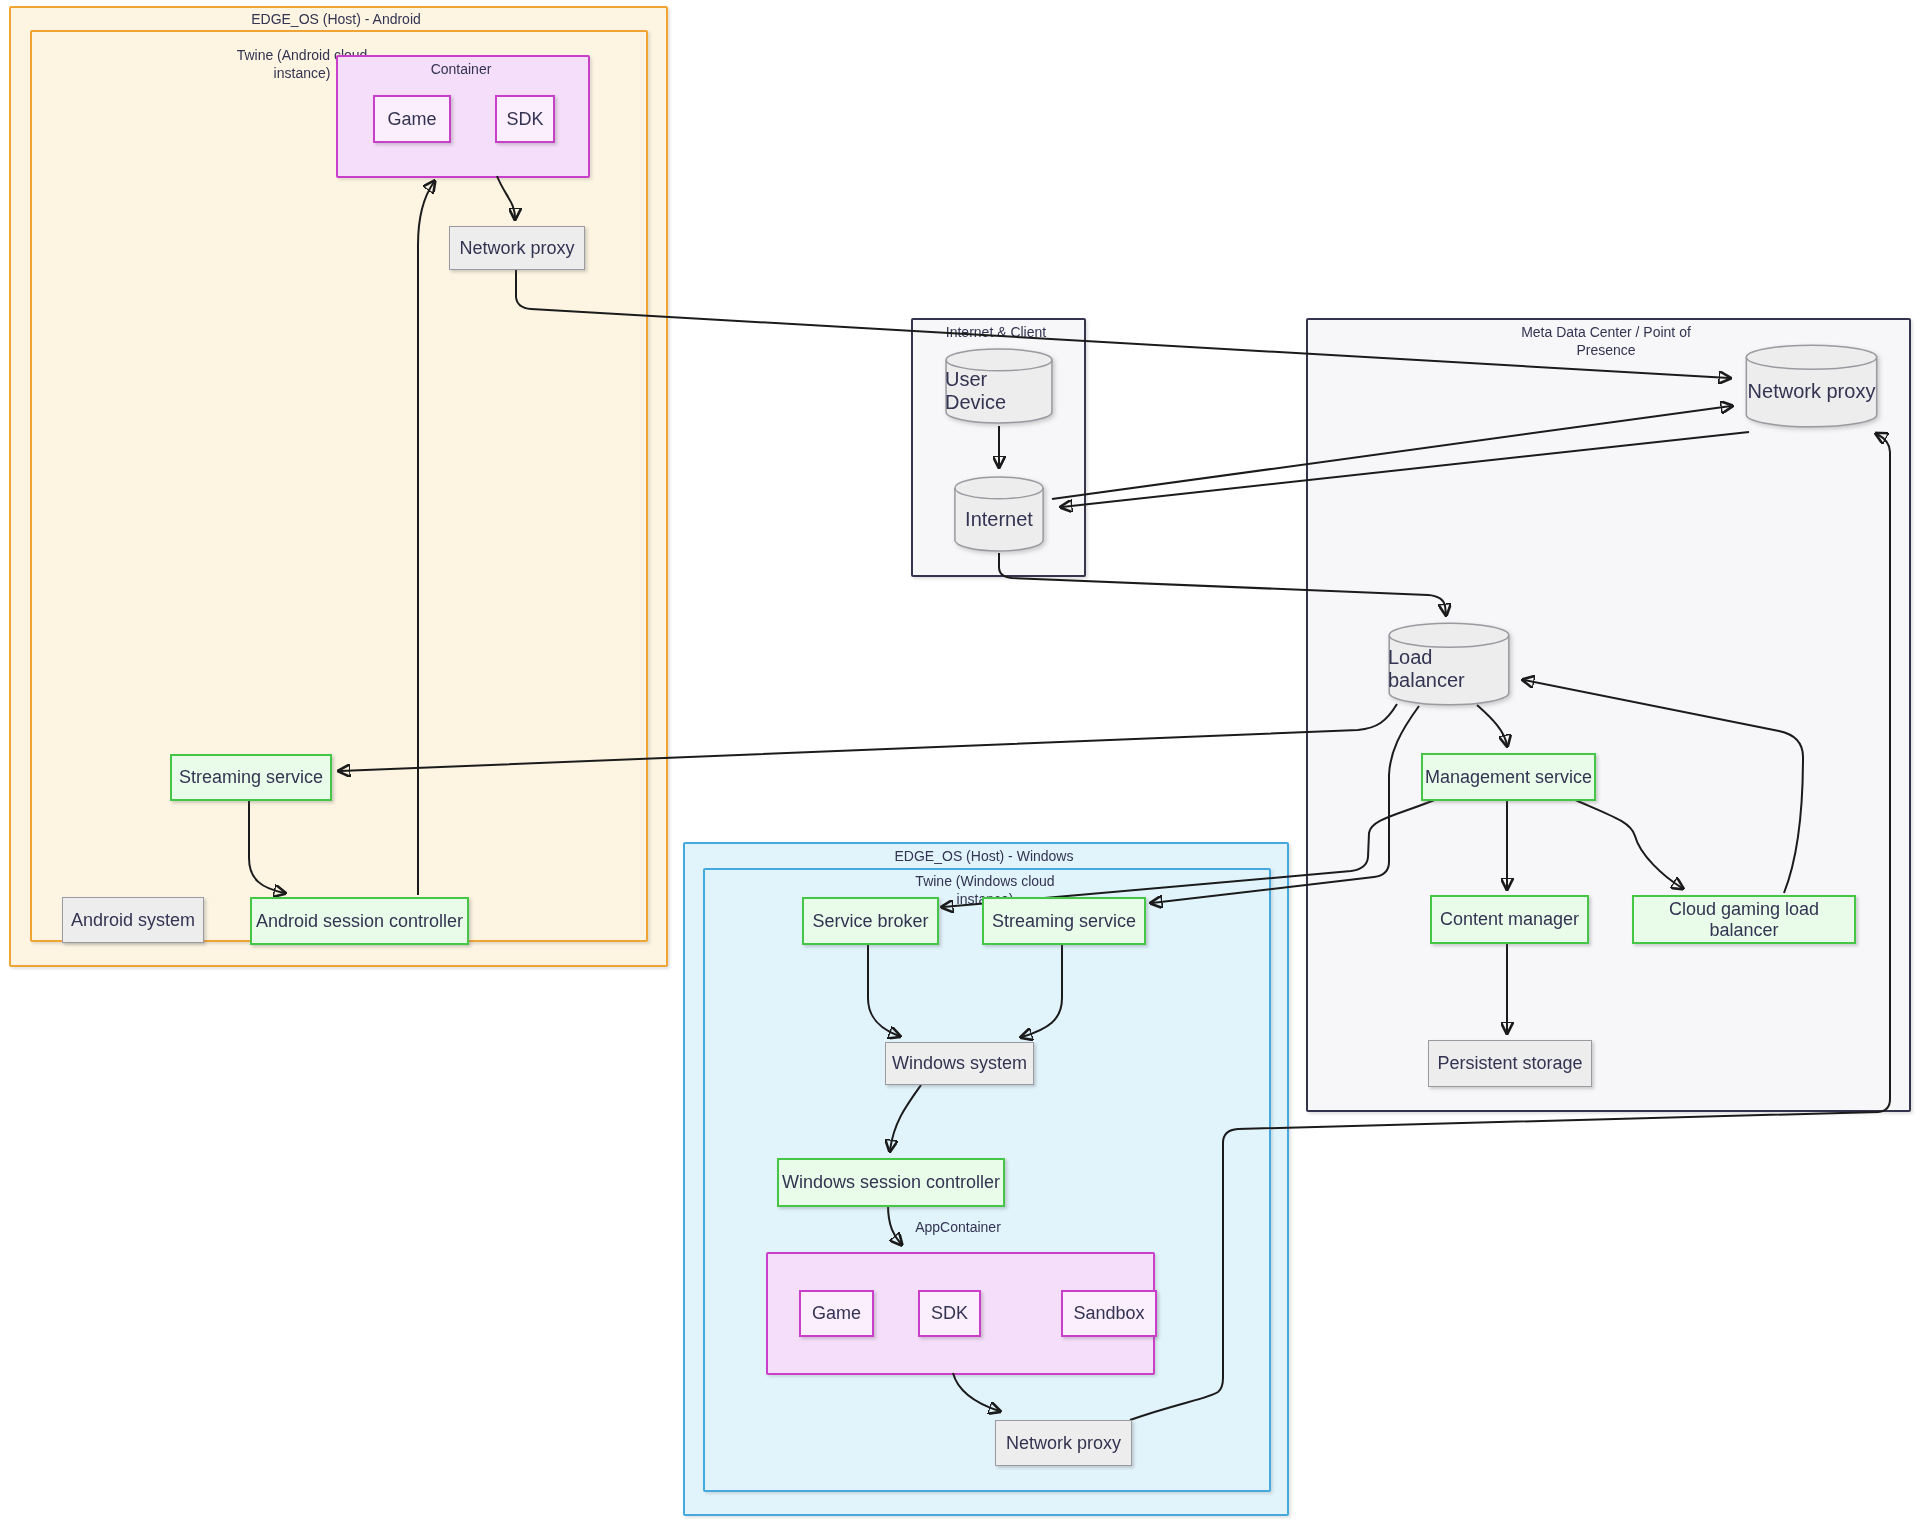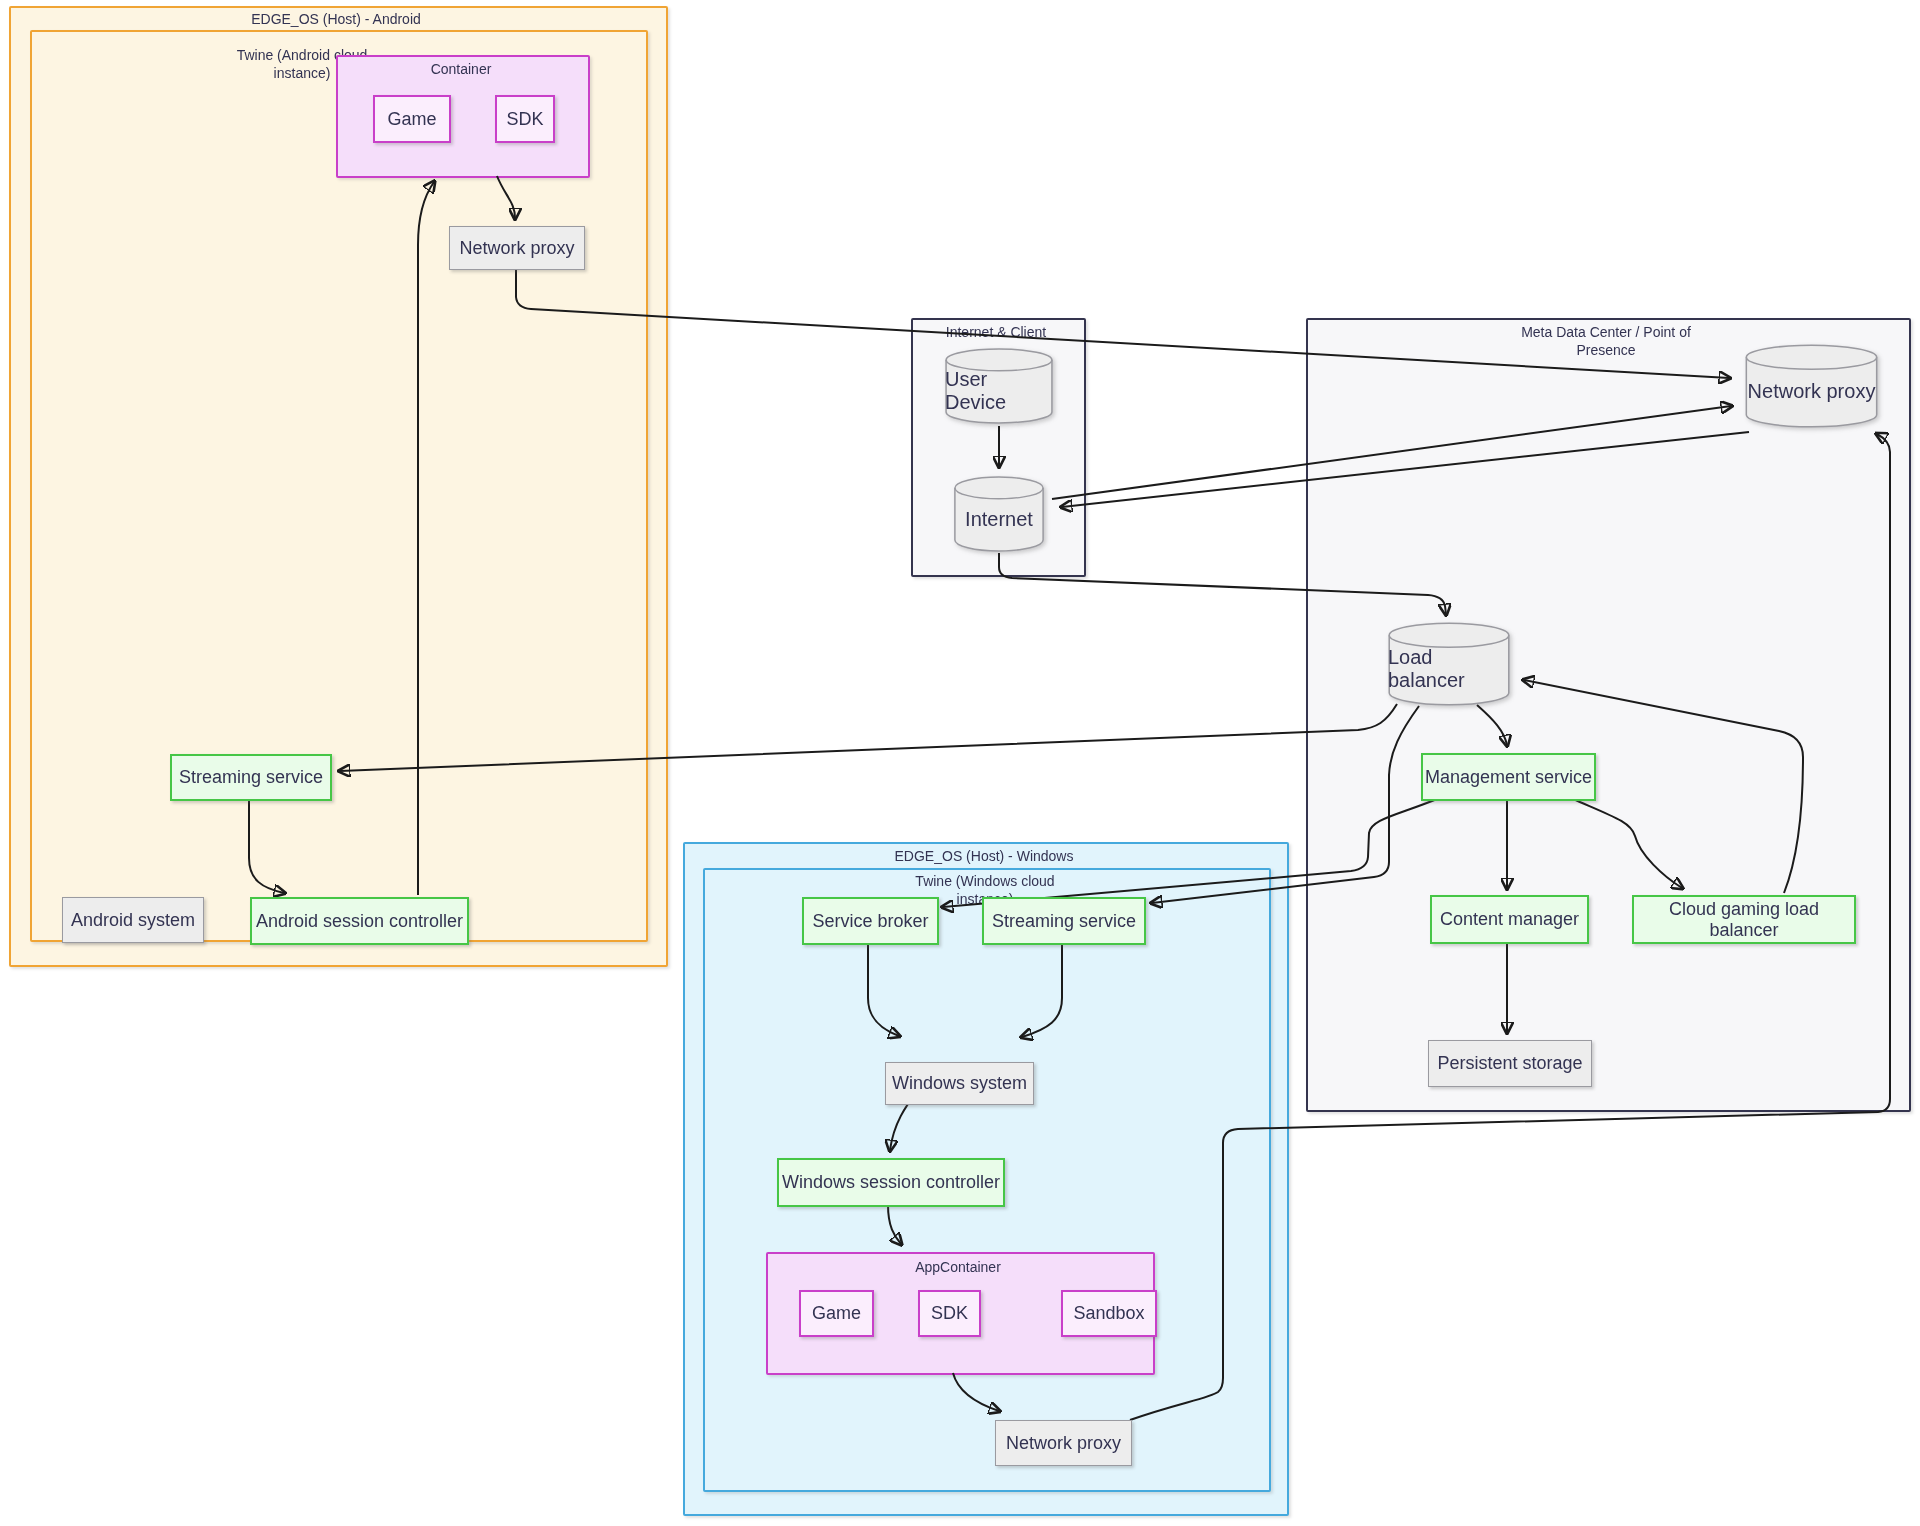--- a/index.html
+++ b/index.html
@@ -58,21 +58,21 @@
 
   <div class="grp blue" style="left:683px;top:842px;width:602px;height:670px;"></div>
   <div class="grp blue" style="left:703px;top:868px;width:564px;height:620px;"></div>
   <div class="grp-title" style="left:784px;top:847px;width:400px;">EDGE_OS (Host) - Windows</div>
   <div class="grp-title" style="left:895px;top:872px;width:180px;">Twine (Windows cloud instance)</div>
 
   <div class="grp purple" style="left:336px;top:55px;width:250px;height:119px;"></div>
   <div class="grp-title" style="left:361px;top:60px;width:200px;">Container</div>
 
   <div class="grp purple" style="left:766px;top:1252px;width:385px;height:119px;"></div>
-  <div class="grp-title" style="left:808px;top:1258px;width:300px;">AppContainer</div>
+  <div class="grp-title" style="left:808px;top:1218px;width:300px;">AppContainer</div>
 
   <svg class="edges" width="1920" height="1526" aria-hidden="true">
     <defs>
       <marker id="arr" viewBox="0 0 10 10" refX="8" refY="5" markerWidth="6.5" markerHeight="6.5" orient="auto-start-reverse">
         <path d="M0,0 L10,5 L0,10 z" fill="#1b1b1b" stroke="none"></path>
       </marker>
     </defs>
     <path d="M 497,176 C 505,196 515,202 515,218" marker-end="url(#arr)"></path>
     <path d="M 418,895 L 418,245 C 418,215 424,196 434,182" marker-end="url(#arr)"></path>
     <path d="M 516,270 L 516,297 Q 517,308 531,309 L 1729,378" marker-end="url(#arr)"></path>
@@ -133,20 +133,20 @@
     </svg>
     <span class="cyl-label">Load balancer</span>
   </div>
   <div class="node green" style="left:1421px;top:753px;width:171px;height:44px;">Management service</div>
   <div class="node green" style="left:1430px;top:895px;width:155px;height:45px;">Content manager</div>
   <div class="node green" style="left:1632px;top:895px;width:220px;height:45px;">Cloud gaming load balancer</div>
   <div class="node" style="left:1428px;top:1040px;width:162px;height:45px;">Persistent storage</div>
 
   <div class="node green" style="left:802px;top:897px;width:133px;height:44px;">Service broker</div>
   <div class="node green" style="left:982px;top:897px;width:160px;height:44px;">Streaming service</div>
-  <div class="node" style="left:885px;top:1042px;width:147px;height:41px;margin-top:20px;">Windows system</div>
+  <div class="node" style="left:885px;top:1042px;width:147px;height:41px;">Windows system</div>
   <div class="node green" style="left:777px;top:1158px;width:224px;height:45px;">Windows session controller</div>
   <div class="node purple" style="left:799px;top:1290px;width:71px;height:43px;">Game</div>
   <div class="node purple" style="left:918px;top:1290px;width:59px;height:43px;">SDK</div>
   <div class="node purple" style="left:1061px;top:1290px;width:92px;height:43px;">Sandbox</div>
   <div class="node" style="left:995px;top:1420px;width:135px;height:44px;">Network proxy</div>
 
 </div>
 
 </body></html>

